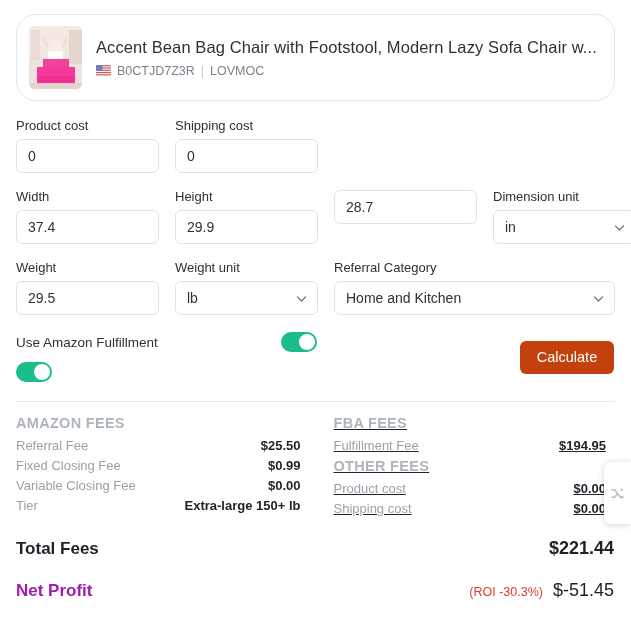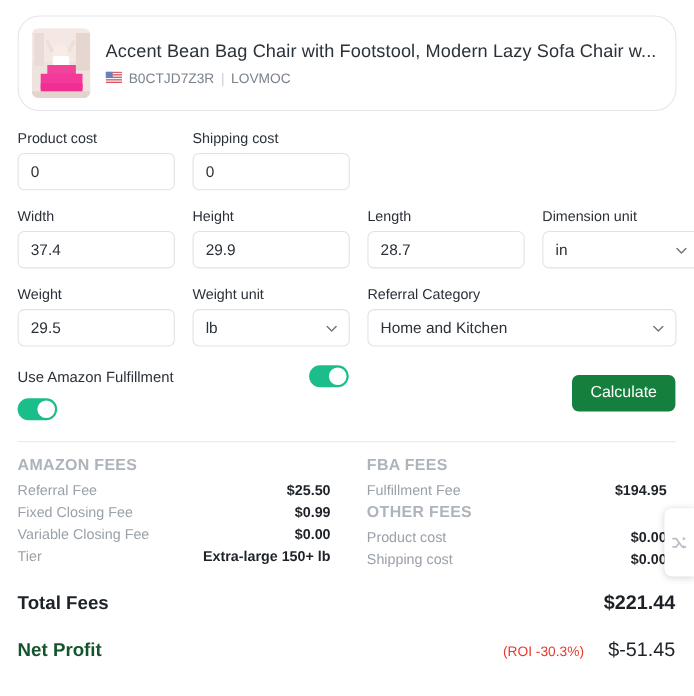--- a/index.html
+++ b/index.html
@@ -118,41 +118,41 @@
   }
   .switch .knob {
     position: absolute;
     top: 2px; left: 18px;
     width: 16px; height: 16px;
     border-radius: 50%;
     background: #fff;
   }
   .calc-btn {
     width: 94px; height: 33px;
-    background: #15803d;
+    background: #c2410c;
     color: #fff;
     border: none;
     border-radius: 6px;
     font-size: 14.5px;
     font-family: "Liberation Sans", sans-serif;
     cursor: pointer;
     margin-right: 1px;
   }
 
   
   .divider { height: 1px; background: #e7eaed; margin: 19px 0 0 0; }
 
   
   .fees {
     margin-top: 13px;
     display: flex;
     gap: 0;
   }
   .fees-col { flex: 0 0 50%; padding-right: 15px; }
-  .fees-col.right { padding-left: 18px; padding-right: 9px; }
+  .fees-col.right { padding-left: 18px; padding-right: 9px; text-decoration: underline; }
 
   .fees-heading {
     font-size: 14.5px;
     font-weight: bold;
     color: #aeb4bb;
     letter-spacing: .3px;
     margin-bottom: 7px;
   }
   .fees-heading.spaced { }
 
@@ -177,22 +177,22 @@
   .total-label { font-size: 17px; font-weight: bold; color: #1d2228; }
   .total-val { font-size: 18px; font-weight: bold; color: #1d2228; }
 
   .profit-row {
     display: flex;
     justify-content: space-between;
     align-items: baseline;
     margin-top: 21px;
     padding-right: 1px;
   }
-  .profit-label { font-size: 17px; font-weight: bold; color: #14532d; }
-  .profit-right { display: flex; align-items: baseline; gap: 22px; }
+  .profit-label { font-size: 17px; font-weight: bold; color: #a21caf; }
+  .profit-right { display: flex; align-items: baseline; gap: 10px; }
   .roi { font-size: 12.5px; color: #e8392f; }
   .profit-val { font-size: 18px; font-weight: normal; color: #1d2228; }
 
   
   .side-widget {
     position: absolute;
     right: 0;
     top: 448px;
     width: 27px;
     height: 62px;
@@ -264,21 +264,20 @@
     <div class="row r2">
       <div class="field">
         <span class="label">Width</span>
         <div class="control">37.4</div>
       </div>
       <div class="field">
         <span class="label">Height</span>
         <div class="control">29.9</div>
       </div>
       <div class="field">
-        <span class="label">Length</span>
         <div class="control">28.7</div>
       </div>
       <div class="field">
         <span class="label">Dimension unit</span>
         <div class="control select">
           <span>in</span>
           <span class="chev">
             <svg viewBox="0 0 16 16" aria-hidden="true">
                 <path d="M3 6 L8 11 L13 6" fill="none" stroke="currentColor" stroke-width="1.6" stroke-linecap="round" stroke-linejoin="round"></path>
               </svg>

